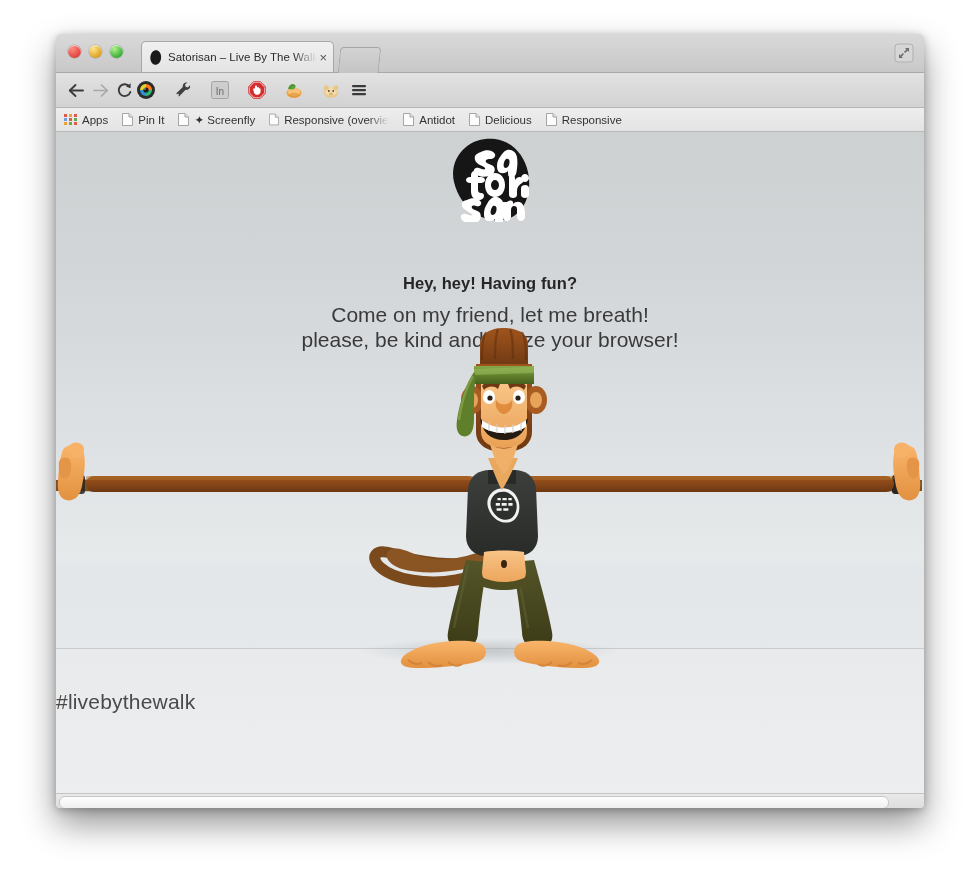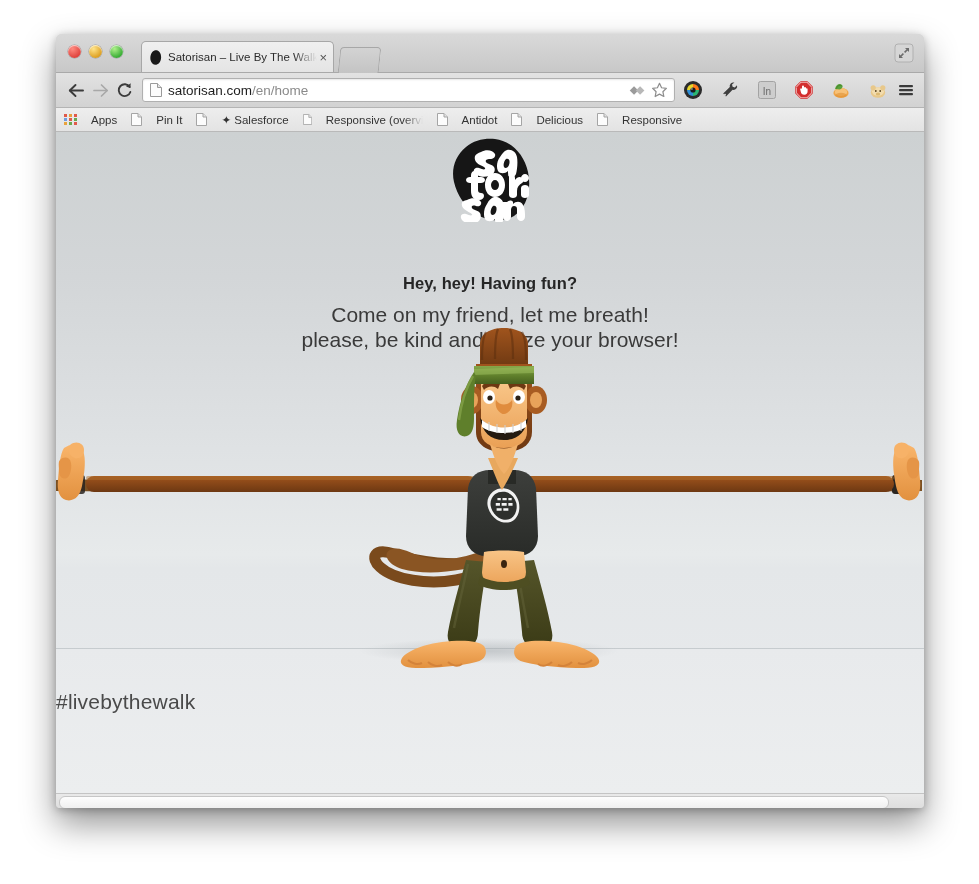--- a/index.html
+++ b/index.html
@@ -159,21 +159,21 @@
     display: flex;
     align-items: center;
     padding: 0 8px;
     box-sizing: border-box;
     overflow: hidden;
     white-space: nowrap;
   }
   .bm {
     display: flex;
     align-items: center;
-    gap: 14px;
+    gap: 5px;
     margin-right: 14px;
     font-size: 11.5px;
     color: #333;
     cursor: pointer;
     flex: 0 0 auto;
   }
   .bm.truncate { max-width: 120px; overflow: hidden; }
   .bm.truncate .bm-label {
     overflow: hidden;
     -webkit-mask-image: linear-gradient(to right, #000 80%, transparent 100%);
@@ -305,36 +305,20 @@
           <path d="M2 7.5 L15 7.5" stroke="#a8a8a8" stroke-width="1.7" stroke-linecap="round"></path>
         </svg>
       </div>
       <div class="nav-btn">
         <svg width="17" height="17" viewBox="0 0 18 18">
           <path d="M14.5 5.2 A6.3 6.3 0 1 0 15.2 10.6" stroke="#3b3b3b" stroke-width="2" fill="none" stroke-linecap="round"></path>
           <path d="M15.6 1.4 L15.2 6.2 L10.6 5.1 Z" fill="#3b3b3b"></path>
         </svg>
       </div>
 
-      <div class="omnibox">
-        <svg class="page-icon" width="12" height="14" viewBox="0 0 12 14">
-          <path d="M0.5 0.5 H7.5 L11.5 4.5 V13.5 H0.5 Z" fill="#fcfcfc" stroke="#9a9a9a"></path>
-          <path d="M7.5 0.5 V4.5 H11.5" fill="#e4e4e4" stroke="#9a9a9a"></path>
-        </svg>
-        <div class="url-text"><span>satorisan.com</span><span class="path">/en/home</span></div>
-        <div class="omni-actions">
-          <svg width="19" height="15" viewBox="0 0 22 16">
-            <path d="M2 8 L7 3 L12 8 L7 13 Z" fill="#9b9b9b"></path>
-            <path d="M9 8 L14 3 L19 8 L14 13 Z" fill="#b8b8b8"></path>
-          </svg>
-          <svg width="17" height="16" viewBox="0 0 18 17">
-            <path d="M9 1.4 L11.2 6.1 L16.3 6.7 L12.6 10.3 L13.6 15.4 L9 12.9 L4.4 15.4 L5.4 10.3 L1.7 6.7 L6.8 6.1 Z" fill="none" stroke="#8d8d8d" stroke-width="1.3" stroke-linejoin="round"></path>
-          </svg>
-        </div>
-      </div>
 
       <div class="ext-icons">
         <svg class="ext-icon" viewBox="0 0 20 20">
           <circle cx="10" cy="10" r="9" fill="#2b2b2b"></circle>
           <circle cx="10" cy="10" r="6" fill="#3d3d3d"></circle>
           <path d="M10 4 A6 6 0 0 1 16 10 L10 10 Z" fill="#ff7a18"></path>
           <path d="M16 10 A6 6 0 0 1 10 16 L10 10 Z" fill="#2bb673"></path>
           <path d="M10 16 A6 6 0 0 1 4 10 L10 10 Z" fill="#2e8ed6"></path>
           <path d="M4 10 A6 6 0 0 1 10 4 L10 10 Z" fill="#e8d62b"></path>
           <circle cx="10" cy="10" r="2.6" fill="#1b1b1b"></circle>
@@ -406,21 +390,21 @@
           <path d="M7 0.5 V4 H10.5" fill="#e2e2e2" stroke="#a5a5a5"></path>
         </svg>
         <span class="bm-label">Pin It</span>
       </div>
 
       <div class="bm">
         <svg class="doc-icon" viewBox="0 0 11 13">
           <path d="M0.5 0.5 H7 L10.5 4 V12.5 H0.5 Z" fill="#fcfcfc" stroke="#a5a5a5"></path>
           <path d="M7 0.5 V4 H10.5" fill="#e2e2e2" stroke="#a5a5a5"></path>
         </svg>
-        <span class="bm-label">✦ Salesforce</span>
+        <span class="bm-label">✦ Screenfly</span>
       </div>
 
       <div class="bm truncate">
         <svg class="doc-icon" viewBox="0 0 11 13">
           <path d="M0.5 0.5 H7 L10.5 4 V12.5 H0.5 Z" fill="#fcfcfc" stroke="#a5a5a5"></path>
           <path d="M7 0.5 V4 H10.5" fill="#e2e2e2" stroke="#a5a5a5"></path>
         </svg>
         <span class="bm-label">Responsive (overview)</span>
       </div>
 

